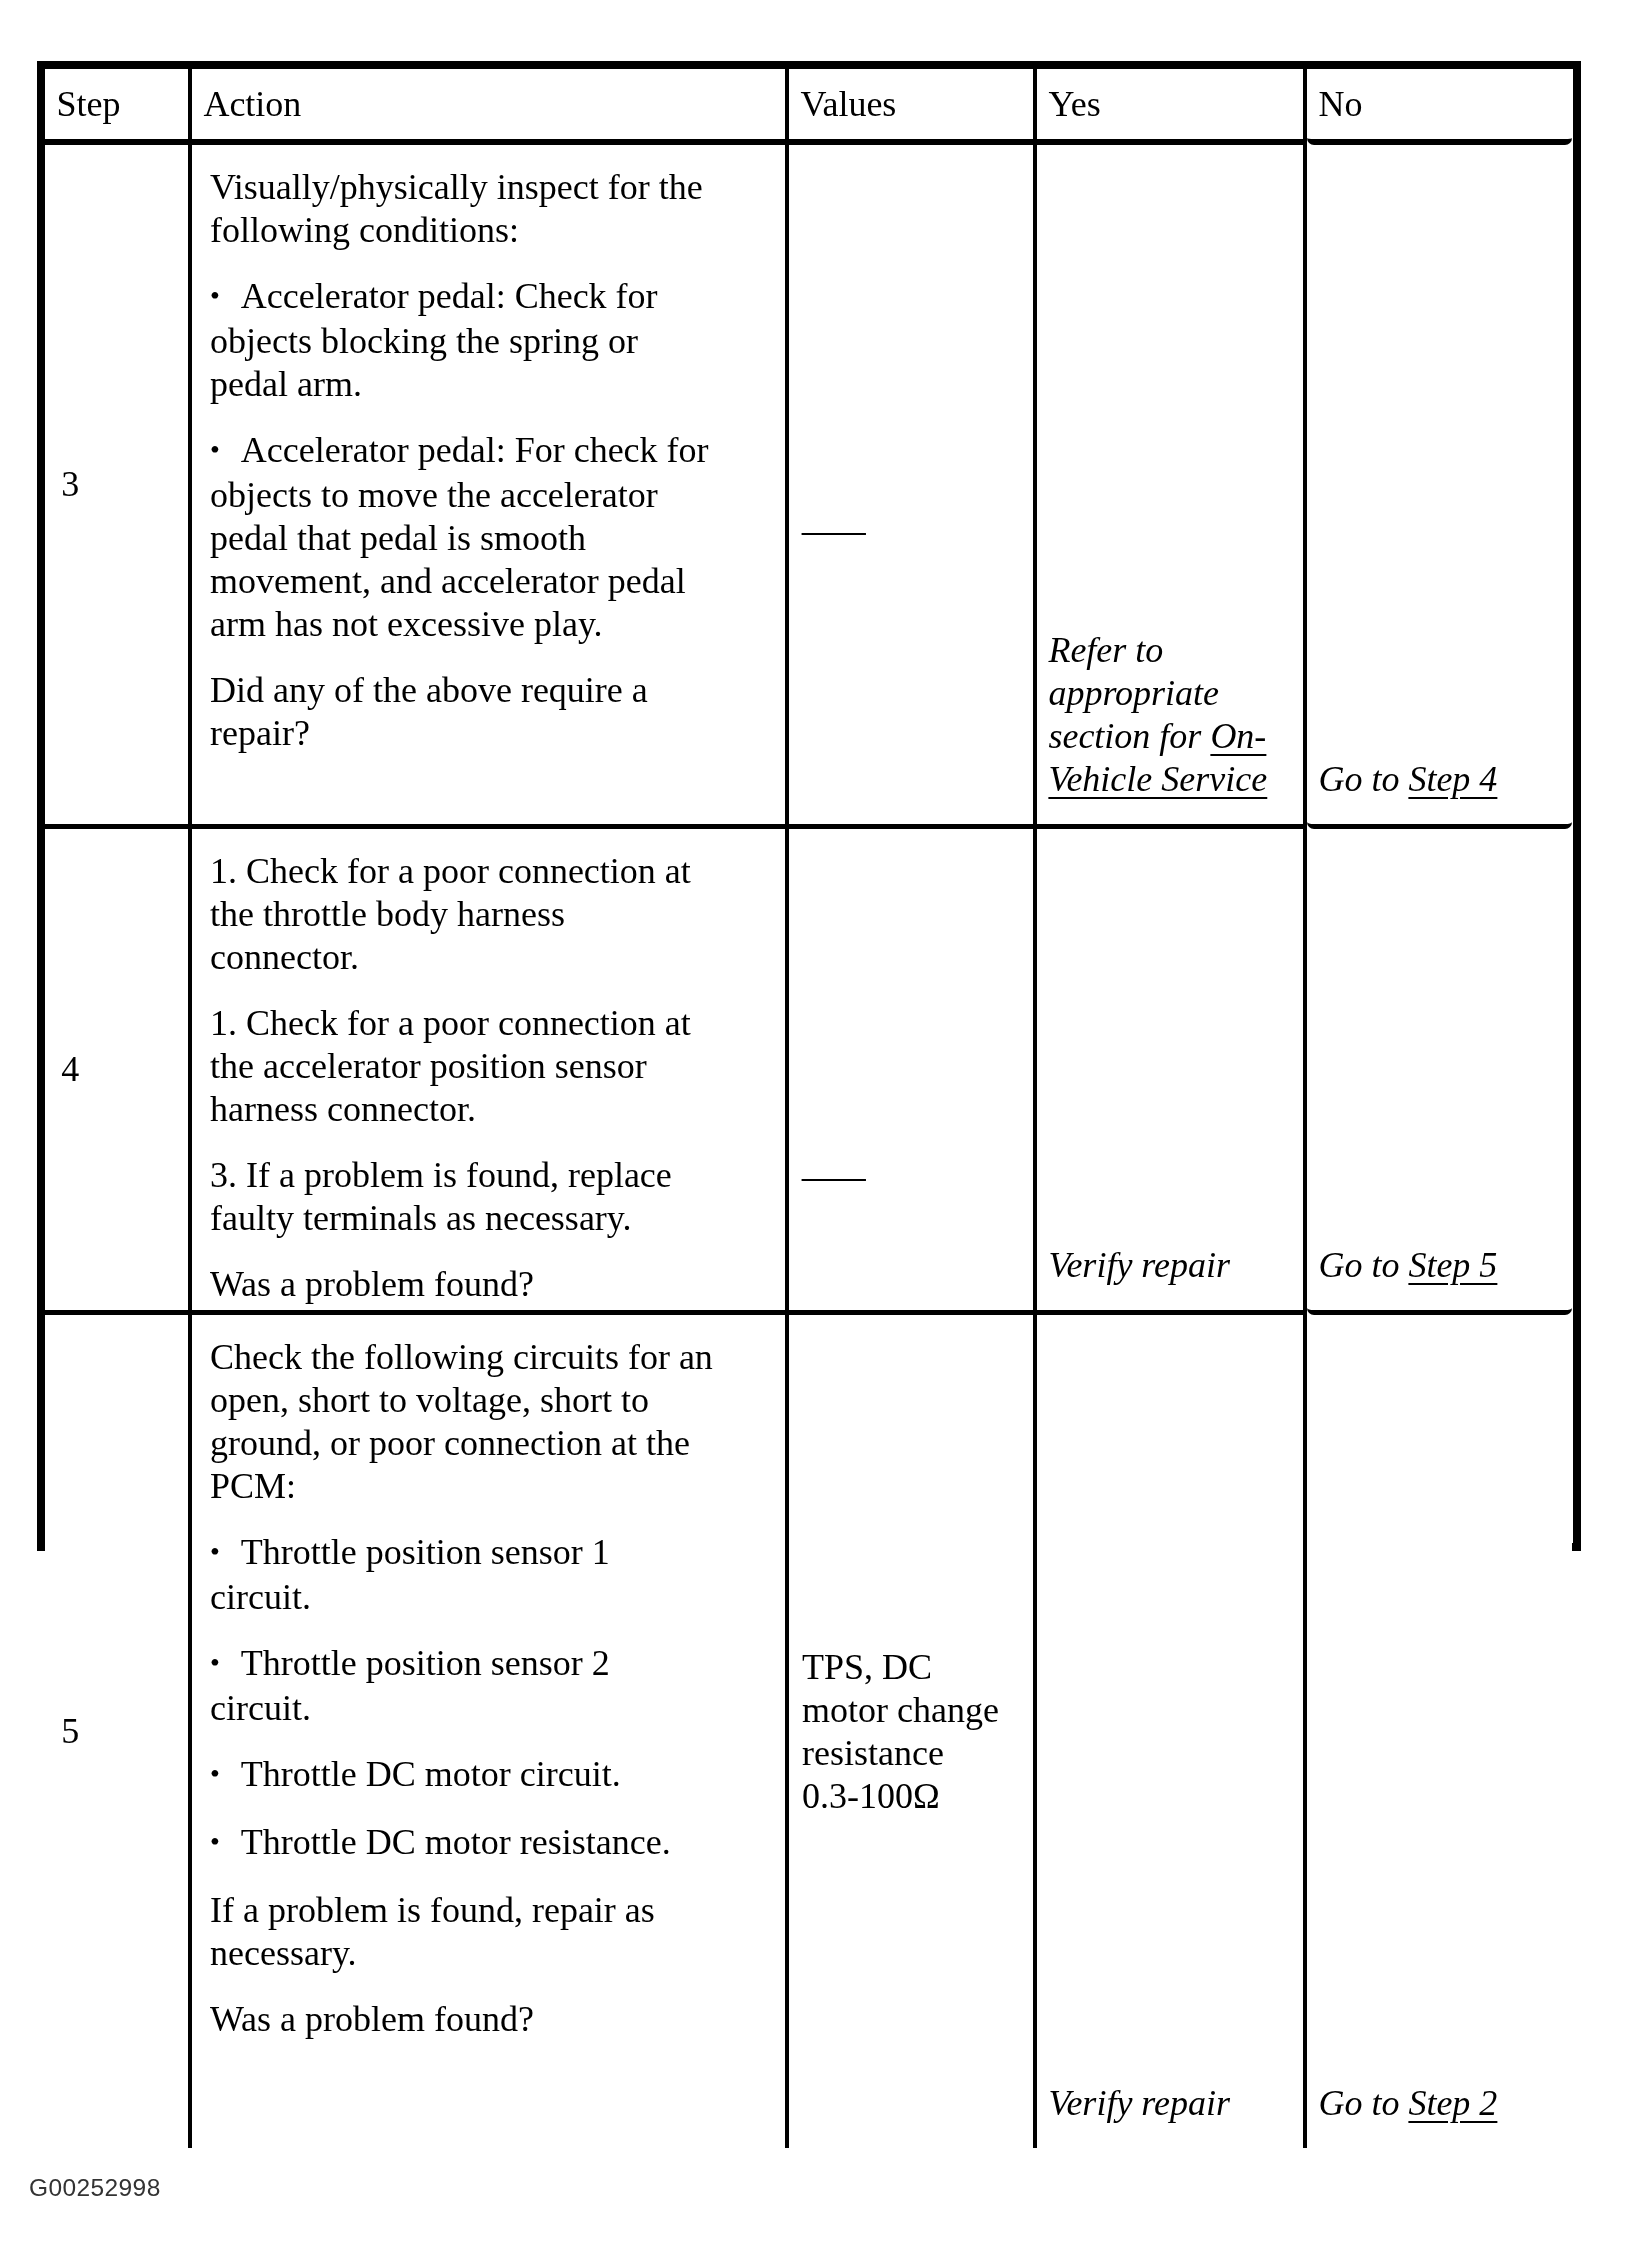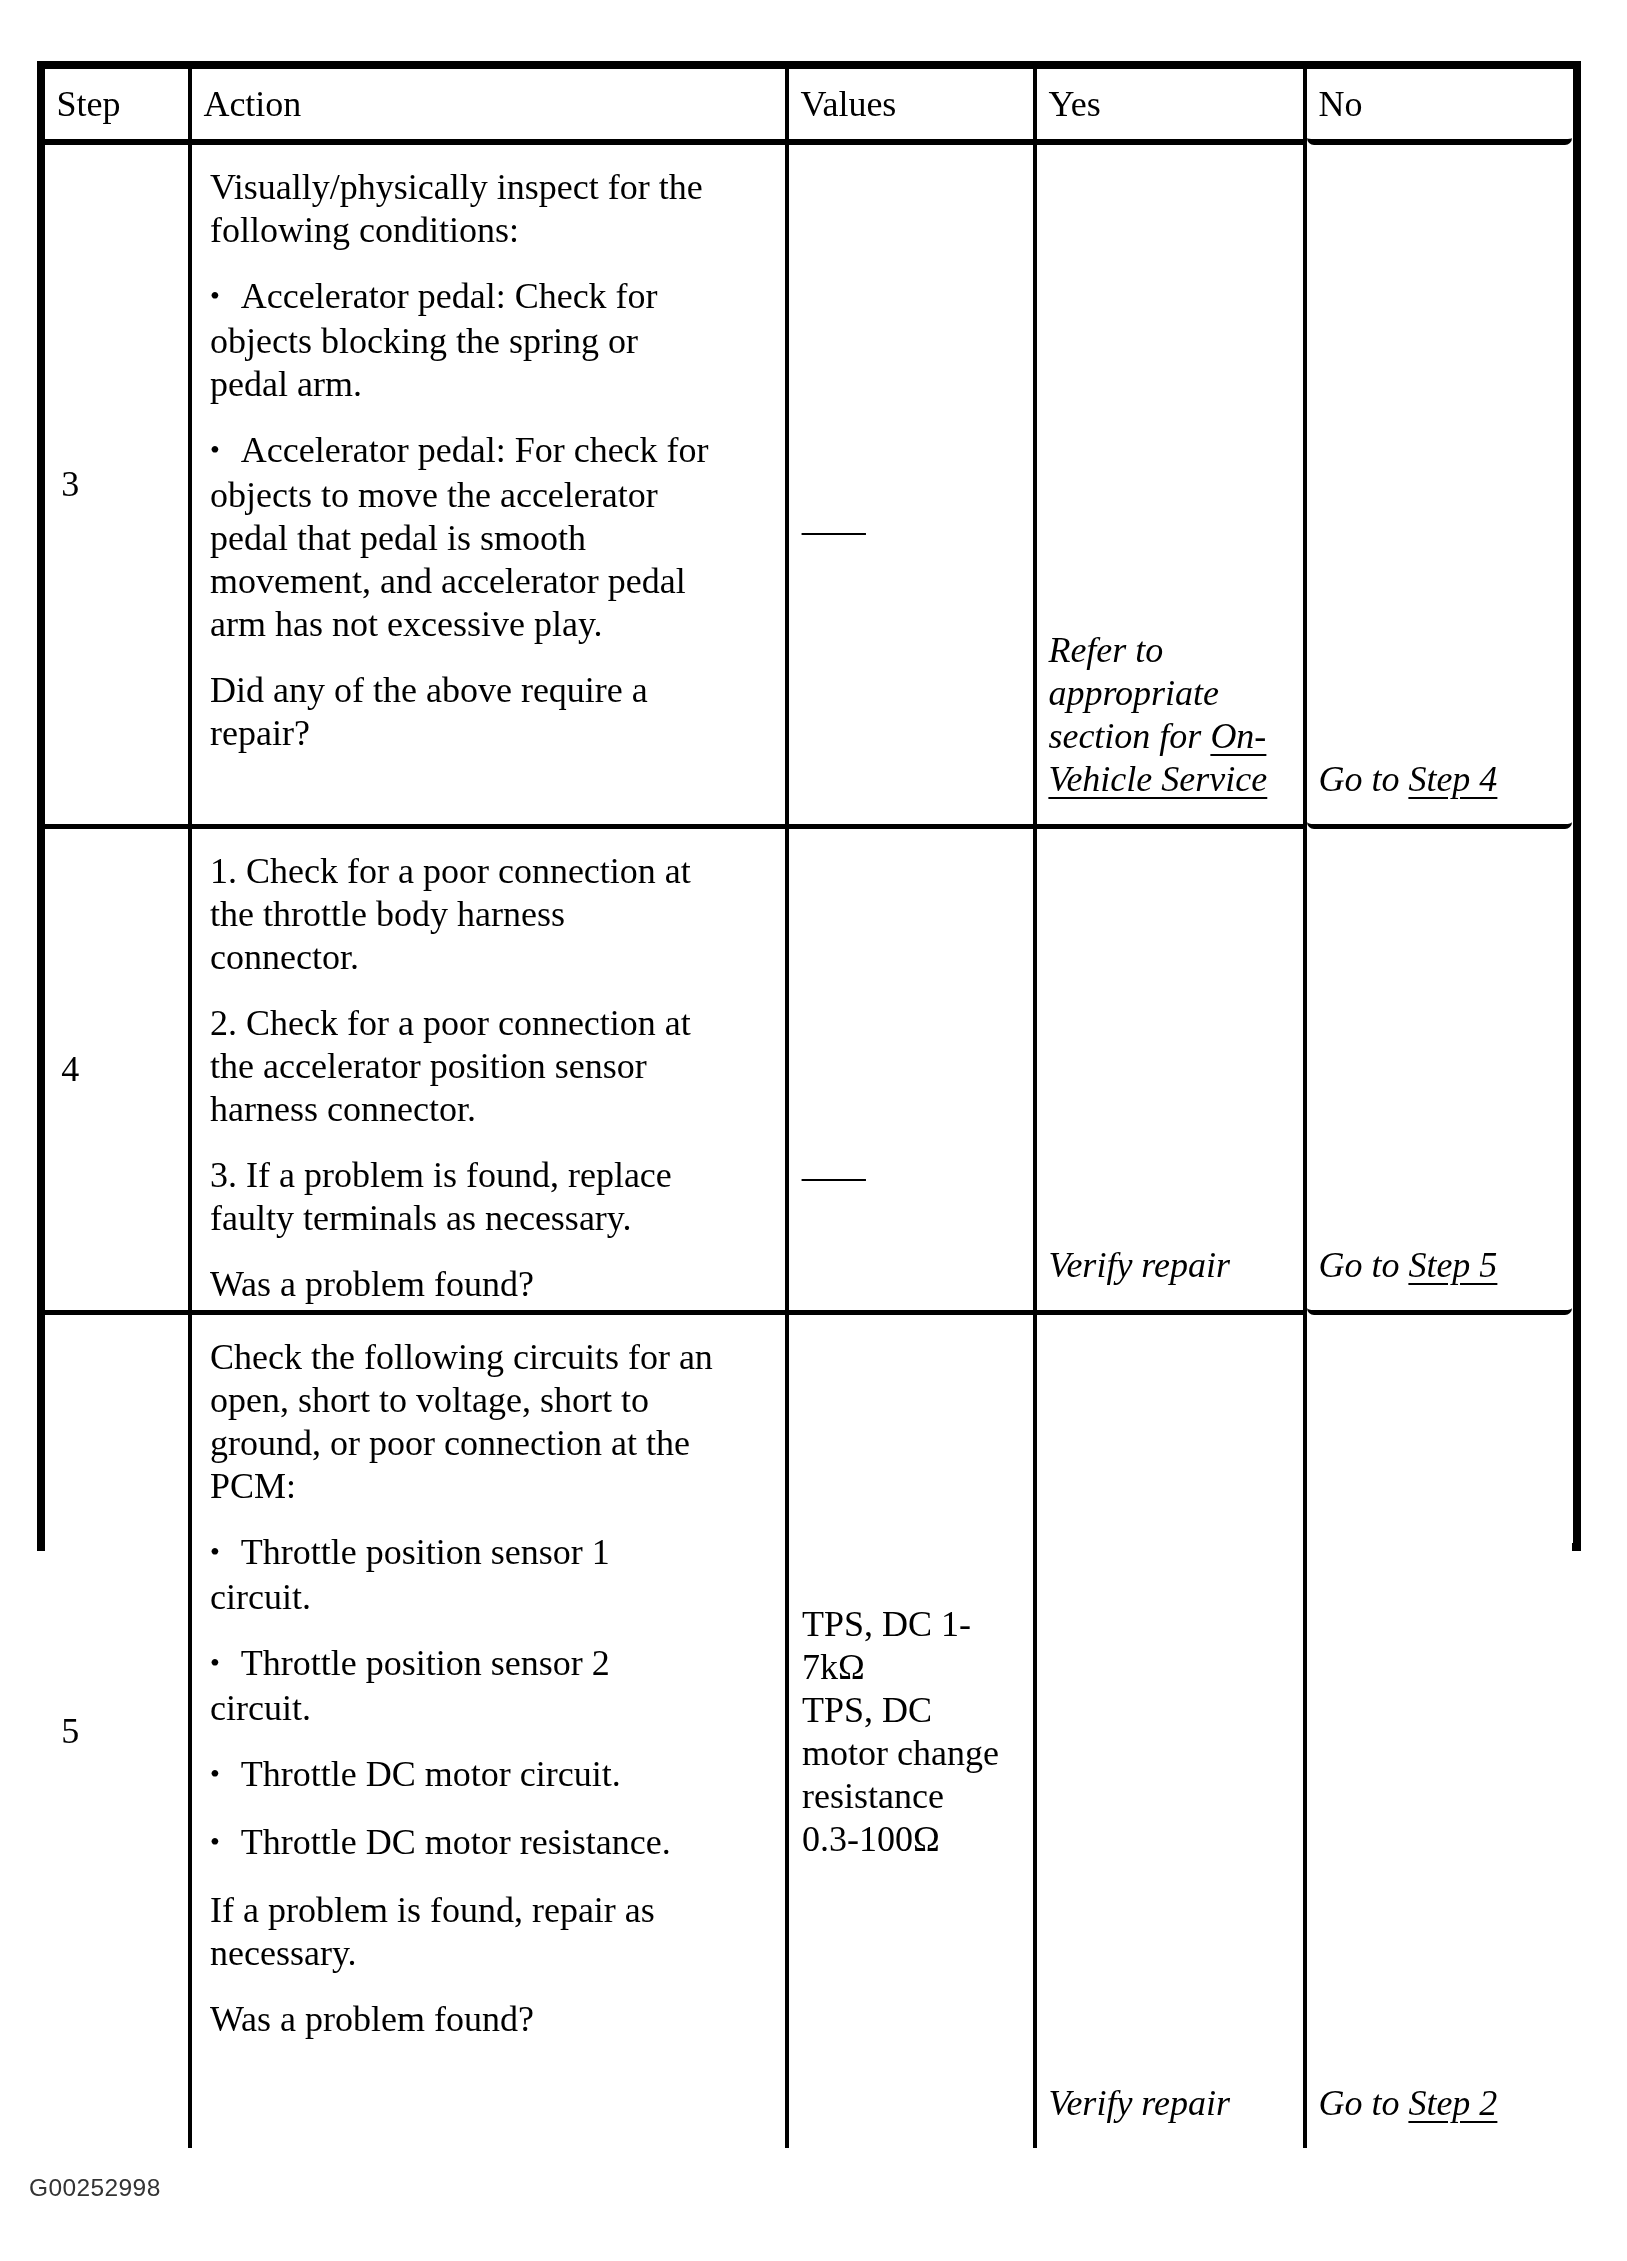--- a/index.html
+++ b/index.html
@@ -73,21 +73,21 @@
     </div>
   <div class="cell outcome-cell c5 r0" id="no-0">
       <p class="outcome-line"><span>Go to </span><span class="link">Step 4</span></p>
     </div>
 
   <div class="cell step-cell c1 r1">
     <span>4</span>
   </div>
   <div class="cell action-cell c2 r1" id="action-1">
       <p class="blk">1. Check for a poor connection at the throttle body harness connector.</p>
-      <p class="blk">2. Check for a poor connection at the accelerator position sensor harness connector.</p>
+      <p class="blk">1. Check for a poor connection at the accelerator position sensor harness connector.</p>
       <p class="blk">3. If a problem is found, replace faulty terminals as necessary.</p>
       <p class="blk">Was a problem found?</p>
     </div>
   <div class="cell values-cell values-r1 c3 r1" id="values-1">
       <span class="dash">—</span>
     </div>
   <div class="cell outcome-cell yes-cell c4 r1" id="yes-1">
       <p class="outcome-line"><span>Verify repair</span></p>
     </div>
   <div class="cell outcome-cell c5 r1" id="no-1">
@@ -100,21 +100,20 @@
   <div class="cell action-cell c2 r2" id="action-2">
       <p class="blk">Check the following circuits for an open, short to voltage, short to ground, or poor connection at the PCM:</p>
       <p class="blk"><span class="bullet">•</span>Throttle position sensor 1 circuit.</p>
       <p class="blk"><span class="bullet">•</span>Throttle position sensor 2 circuit.</p>
       <p class="blk"><span class="bullet">•</span>Throttle DC motor circuit.</p>
       <p class="blk"><span class="bullet">•</span>Throttle DC motor resistance.</p>
       <p class="blk">If a problem is found, repair as necessary.</p>
       <p class="blk">Was a problem found?</p>
     </div>
   <div class="cell values-cell values-r2 c3 r2" id="values-2">
-      <div class="vline">TPS, DC 1-7kΩ</div>
       <div class="vline">TPS, DC motor change resistance 0.3-100Ω</div>
     </div>
   <div class="cell outcome-cell yes-cell c4 r2" id="yes-2">
       <p class="outcome-line"><span>Verify repair</span></p>
     </div>
   <div class="cell outcome-cell c5 r2" id="no-2">
       <p class="outcome-line"><span>Go to </span><span class="link">Step 2</span></p>
     </div>
 
 </div>

